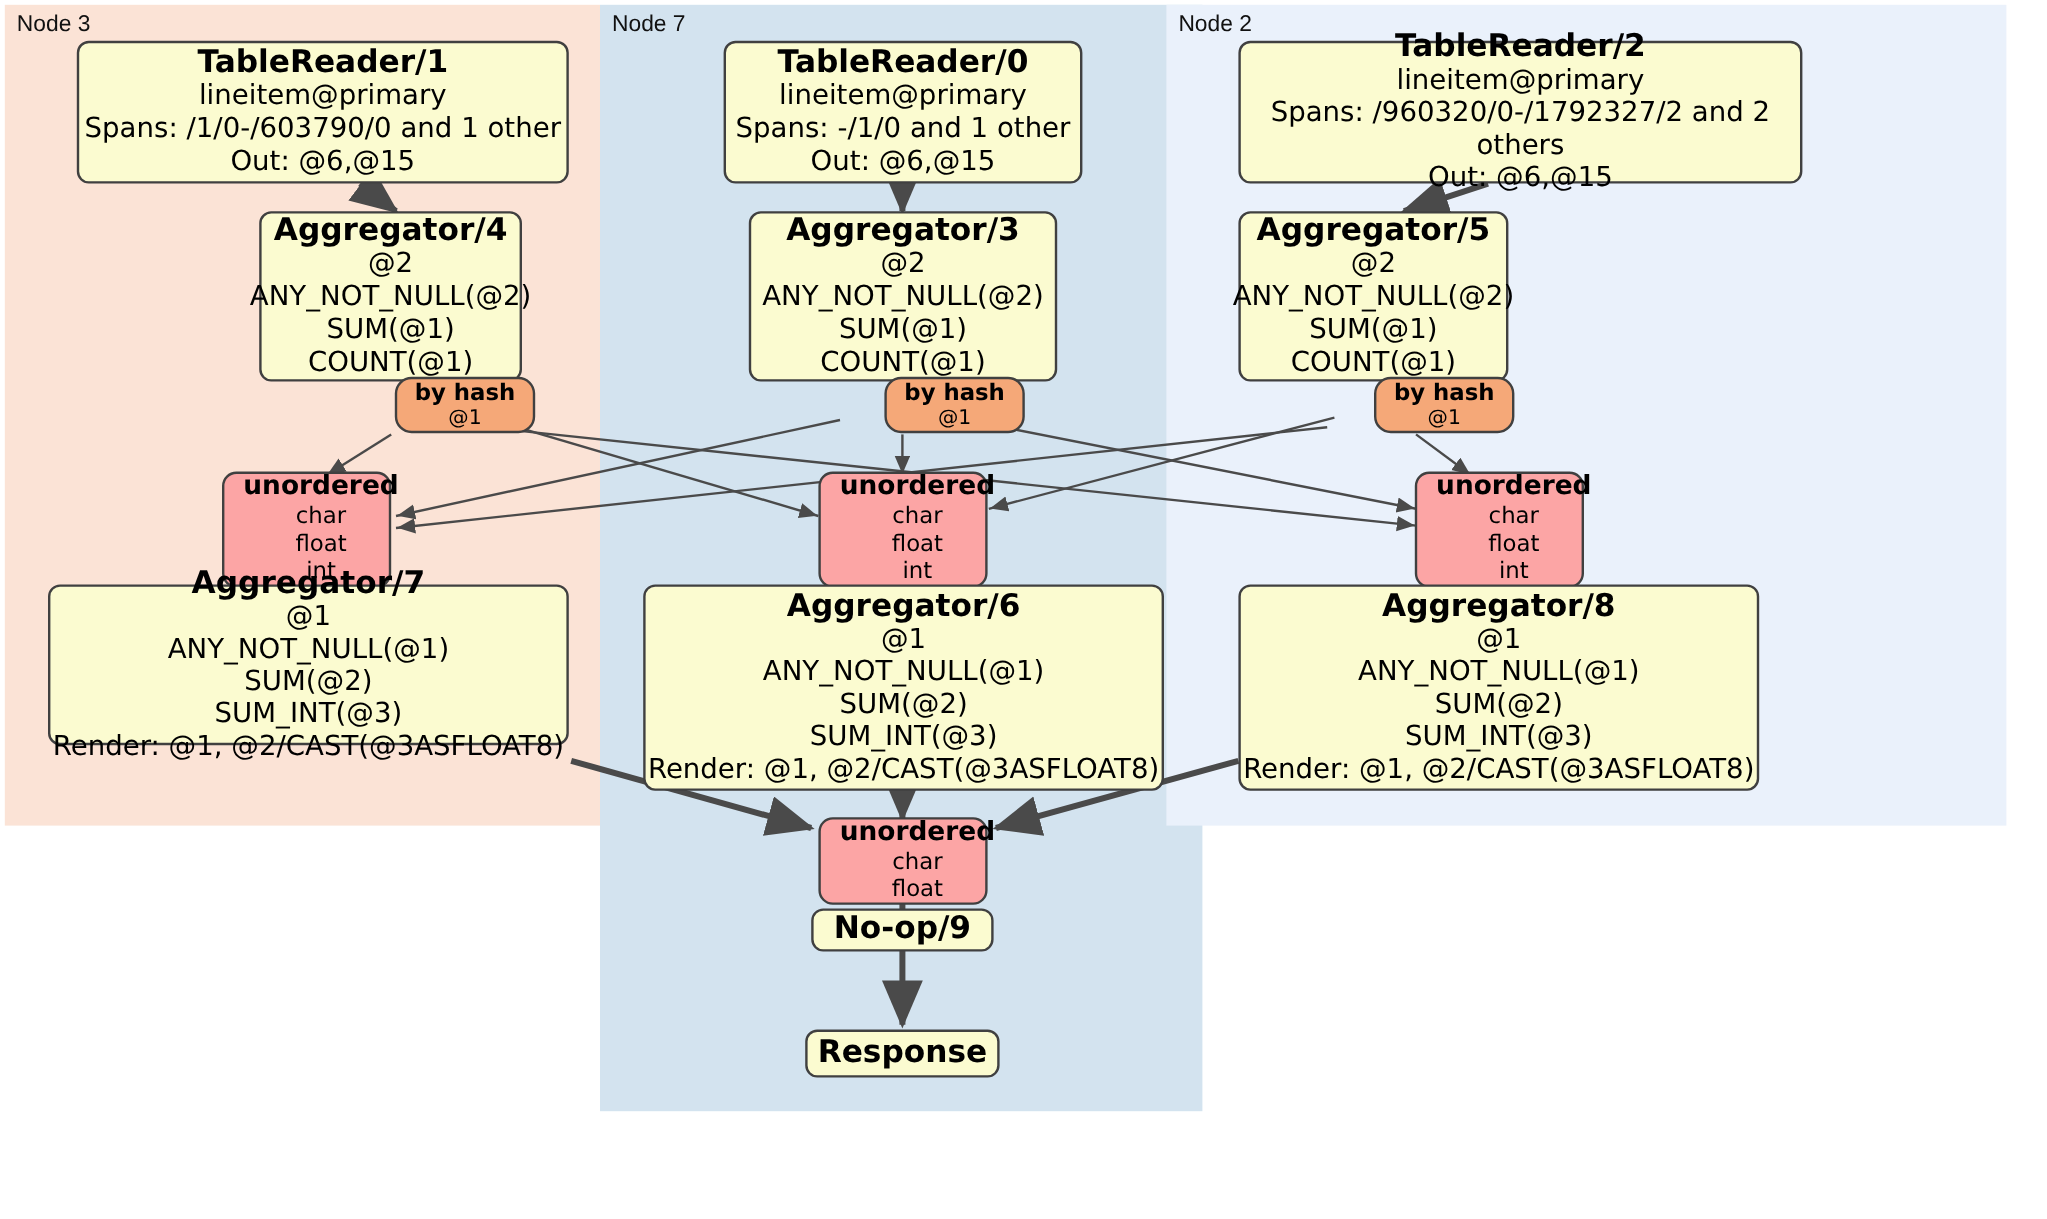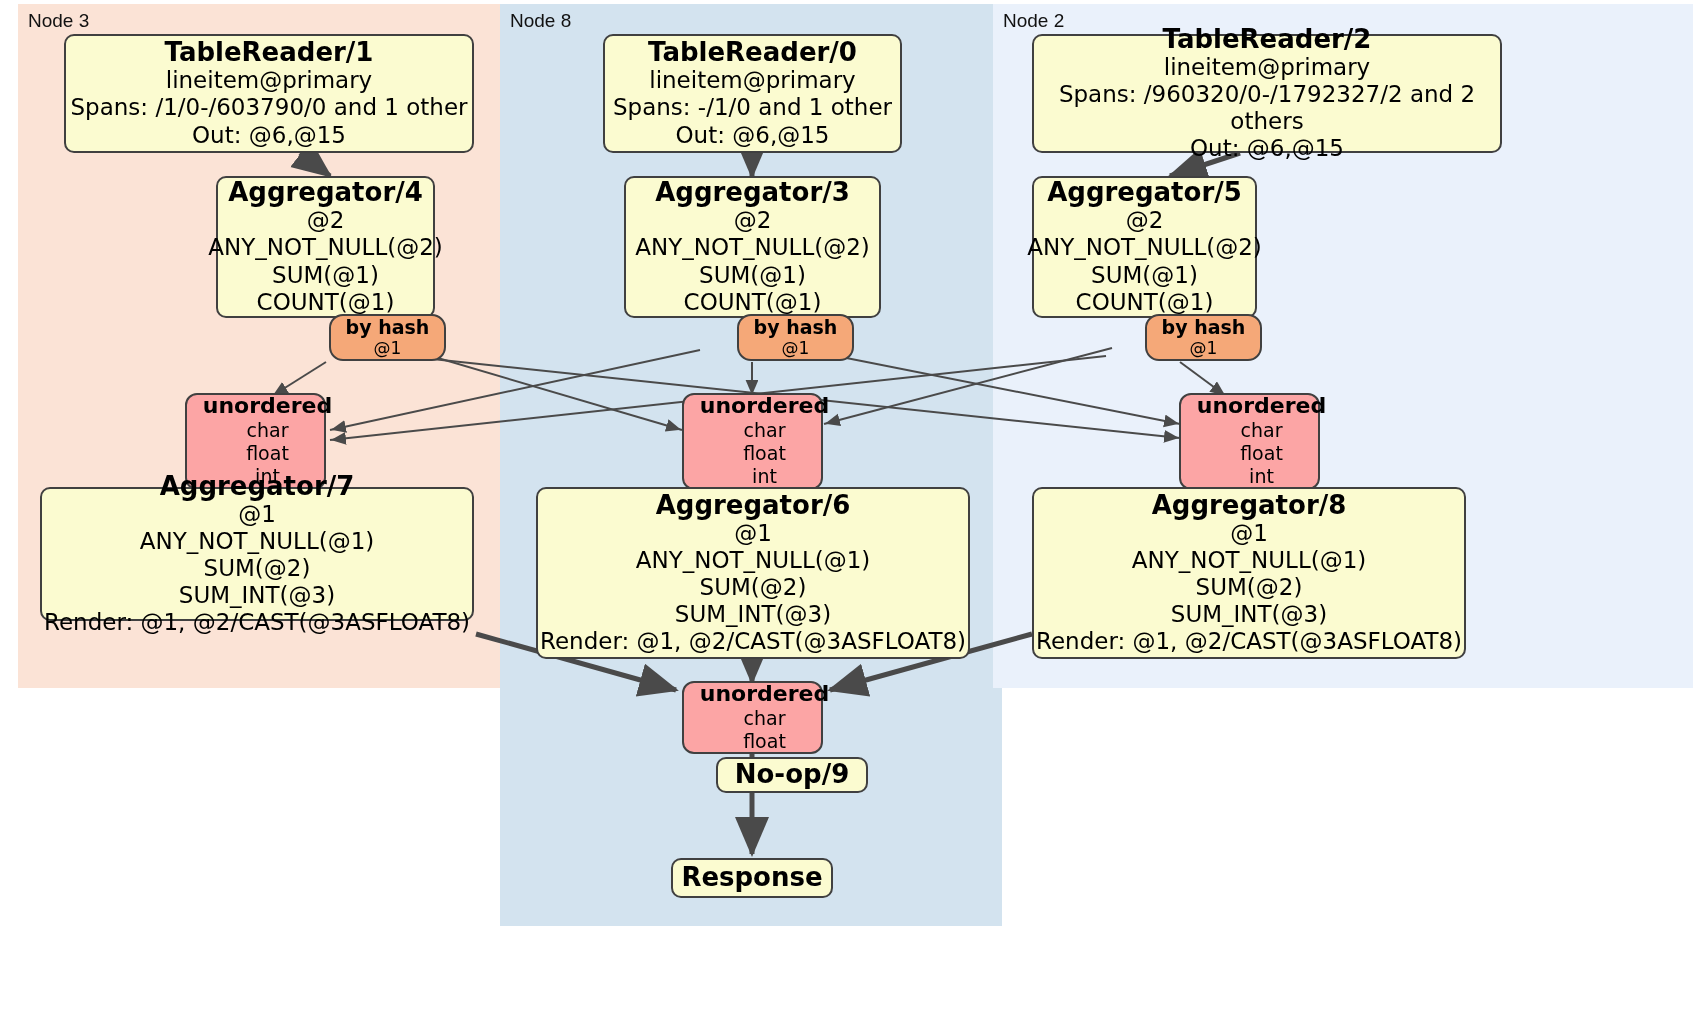--- a/index.html
+++ b/index.html
@@ -26,27 +26,27 @@
   .ttl-md{font-weight:bold;font-size:22px;color:#000;line-height:1.12;}
   .sub-md{font-size:19px;color:#000;line-height:1.22;}
 
   .lines{display:flex;flex-direction:column;align-items:center;}
 </style>
 </head>
 <body>
 
 <div id="stage">
 
-  <div class="panel" id="p-node3" style="left:18px;top:4px;width:496px;height:684px;background:#fbe3d6;">
+  <div class="panel" id="p-node3" style="left:4px;top:4px;width:496px;height:684px;background:#fbe3d6;">
     <span class="panel-label">Node 3</span>
   </div>
   <div class="panel" id="p-node1" style="left:500px;top:4px;width:502px;height:922px;background:#d3e3ef;">
-    <span class="panel-label">Node 8</span>
-  </div>
-  <div class="panel" id="p-node2" style="left:993px;top:4px;width:700px;height:684px;background:#eaf1fb;">
+    <span class="panel-label">Node 7</span>
+  </div>
+  <div class="panel" id="p-node2" style="left:972px;top:4px;width:700px;height:684px;background:#eaf1fb;">
     <span class="panel-label">Node 2</span>
   </div>
 
   <svg id="edges" viewBox="0 0 1706 1016">
     <defs>
       <marker id="ah" markerWidth="9" markerHeight="9" refX="7.4" refY="3.4" orient="auto" markerUnits="strokeWidth">
         <path d="M0,0 L8,3.4 L0,6.8 z" fill="#4a4a4a"></path>
       </marker>
       <marker id="ahs" markerWidth="10" markerHeight="10" refX="8" refY="3.2" orient="auto" markerUnits="strokeWidth">
         <path d="M0,0 L7.5,3.2 L0,6.4 z" fill="#4a4a4a"></path>
@@ -212,21 +212,21 @@
   </div>
 
   <div class="node router" style="left:682px;top:681px;width:141px;height:73px;">
     <div class="ttl-md">unordered</div>
     <div class="lines">
       <div class="sub-md">char</div>
       <div class="sub-md">float</div>
     </div>
   </div>
 
-  <div class="node proc" style="left:676px;top:757px;width:152px;height:36px;margin-left:40px;">
+  <div class="node proc" style="left:676px;top:757px;width:152px;height:36px;">
     <div class="ttl">No-op/9</div>
   </div>
 
   <div class="node proc" style="left:671px;top:858px;width:162px;height:40px;">
     <div class="ttl">Response</div>
   </div>
 
 </div>
 
 </body></html>

